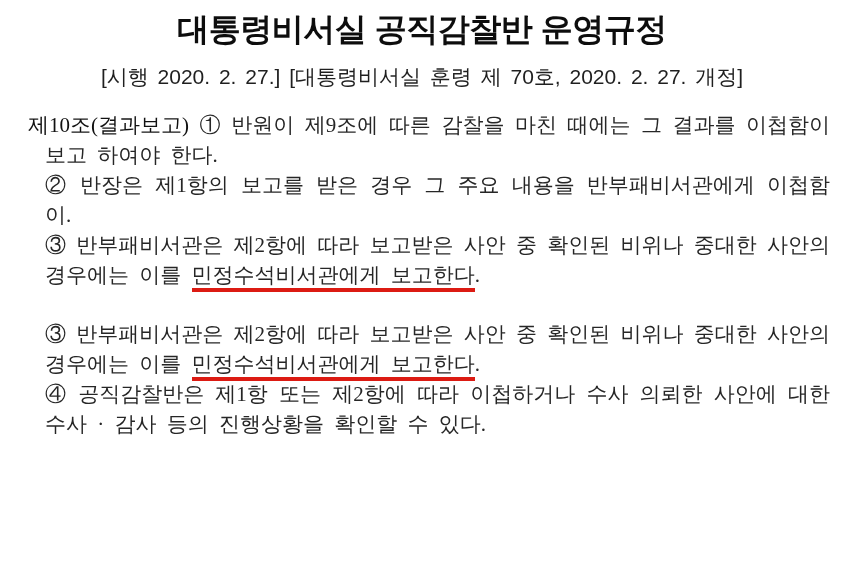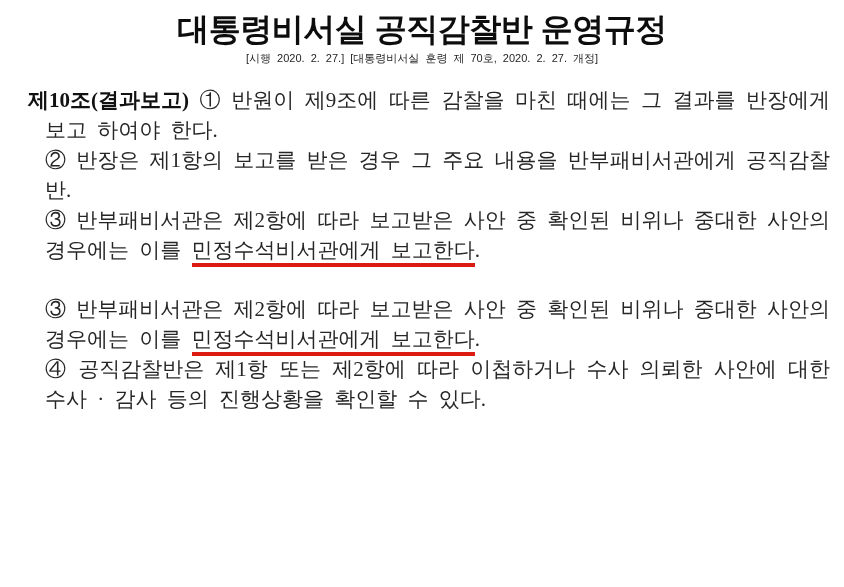--- a/index.html
+++ b/index.html
@@ -22,63 +22,64 @@
     margin-top: 8px;
     text-align: center;
     font-family: "Liberation Sans", "DejaVu Sans", sans-serif;
     font-weight: 700;
     font-size: 32px;
     letter-spacing: -0.5px;
     color: var(--title);
     line-height: 1.35;
   }
   .doc-subtitle {
+    margin-top: 12px;
     text-align: center;
     font-family: "Liberation Sans", "DejaVu Sans", sans-serif;
-    font-size: 11px;
+    font-size: 21px;
     color: #1f1f1f;
     word-spacing: 3px;
     line-height: 1.3;
   }
   .doc-body {
     margin-top: 20px;
     padding-left: 45px;
     padding-right: 14px;
     font-size: 21px;
     line-height: 30px;
     word-spacing: 5px;
     text-align: justify;
   }
   .article { margin: 0; }
   .article + .article { margin-top: 29px; }
   .article p { margin: 0; }
   .article p.lead { text-indent: -17px; }
   .article-heading {
-    font-weight: 700;
+    font-weight: 400;
     color: #111111;
   }
   .redline {
     border-bottom: 4px solid var(--red);
     padding-bottom: 1px;
   }
 </style>
 </head>
 <body>
 
 <div class="page">
 
   <h1 class="doc-title">대통령비서실 공직감찰반 운영규정</h1>
 
   <div class="doc-subtitle">[시행 2020. 2. 27.] [대통령비서실 훈령 제 70호, 2020. 2. 27. 개정]</div>
 
   <div class="doc-body">
 
     <div class="article">
-      <p class="lead"><span class="article-heading">제10조(결과보고)</span> <span>① 반원이 제9조에 따른 감찰을 마친 때에는 그 결과를 반장에게 보고 하여야 한다.</span></p>
-      <p>② 반장은 제1항의 보고를 받은 경우 그 주요 내용을 반부패비서관에게 공직감찰반.</p>
+      <p class="lead"><span class="article-heading">제10조(결과보고)</span> <span>① 반원이 제9조에 따른 감찰을 마친 때에는 그 결과를 이첩함이 보고 하여야 한다.</span></p>
+      <p>② 반장은 제1항의 보고를 받은 경우 그 주요 내용을 반부패비서관에게 이첩함이.</p>
       <p><span>③ 반부패비서관은 제2항에 따라 보고받은 사안 중 확인된 비위나 중대한 사안의 경우에는 이를</span> <span class="redline">민정수석비서관에게 보고한다</span><span>.</span></p>
     </div>
 
     <div class="article">
       <p><span>③ 반부패비서관은 제2항에 따라 보고받은 사안 중 확인된 비위나 중대한 사안의 경우에는 이를</span> <span class="redline">민정수석비서관에게 보고한다</span><span>.</span></p>
       <p>④ 공직감찰반은 제1항 또는 제2항에 따라 이첩하거나 수사 의뢰한 사안에 대한 수사 · 감사 등의 진행상황을 확인할 수 있다.</p>
     </div>
 
   </div>
 </div>

